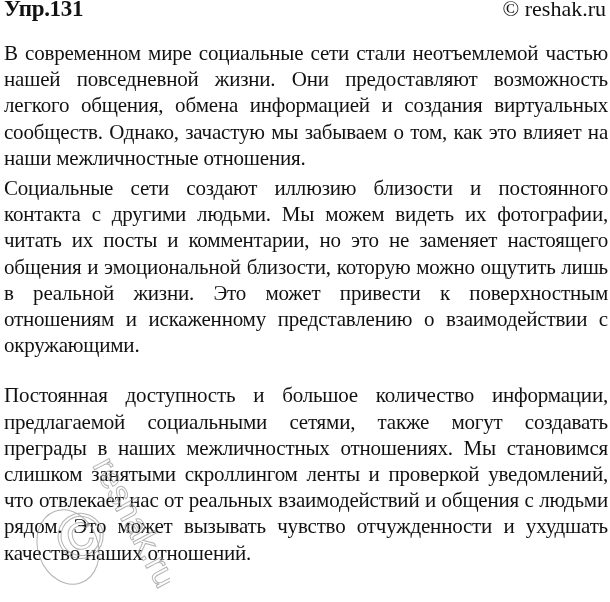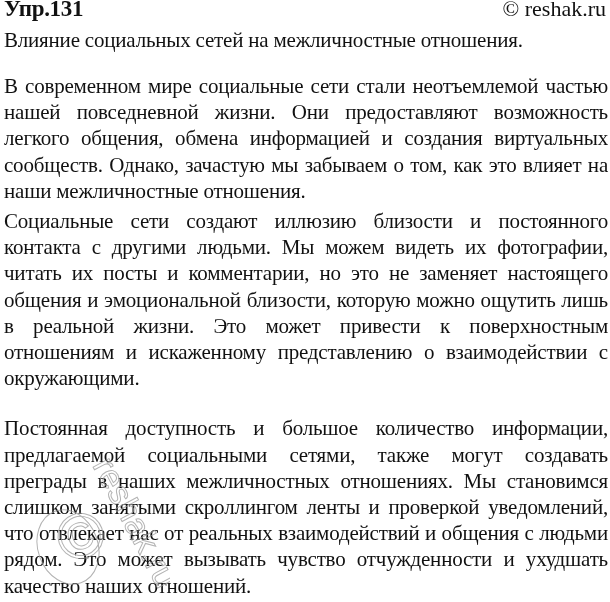--- a/index.html
+++ b/index.html
@@ -64,21 +64,20 @@
   </style>
 </head>
 <body>
 
 <div class="page">
   <div class="header">
     <span class="exercise">Упр.131</span>
     <span class="copyright">© reshak.ru</span>
   </div>
 
-  <div class="topic">Влияние социальных сетей на межличностные отношения.</div>
 
   <p class="para p1">В современном мире социальные сети стали неотъемлемой частью нашей повседневной жизни. Они предоставляют возможность легкого общения, обмена информацией и создания виртуальных сообществ. Однако, зачастую мы забываем о том, как это влияет на наши межличностные отношения.</p>
   <p class="para p2">Социальные сети создают иллюзию близости и постоянного контакта с другими людьми. Мы можем видеть их фотографии, читать их посты и комментарии, но это не заменяет настоящего общения и эмоциональной близости, которую можно ощутить лишь в реальной жизни. Это может привести к поверхностным отношениям и искаженному представлению о взаимодействии с окружающими.</p>
   <p class="para p3">Постоянная доступность и большое количество информации, предлагаемой социальными сетями, также могут создавать преграды в наших межличностных отношениях. Мы становимся слишком занятыми скроллингом ленты и проверкой уведомлений, что отвлекает нас от реальных взаимодействий и общения с людьми рядом. Это может вызывать чувство отчужденности и ухудшать качество наших отношений.</p>
 </div>
 
 <svg class="watermark" viewBox="0 0 150 150" xmlns="http://www.w3.org/2000/svg">
   <g fill="none" stroke="#9a9a9a" stroke-width="1" opacity="0.75">
     <ellipse cx="48" cy="92" rx="30" ry="38" transform="rotate(-20 48 92)"></ellipse>
     <text x="40" y="108" font-size="64" font-family="'Liberation Sans', sans-serif" transform="rotate(-20 48 92)">©</text>

